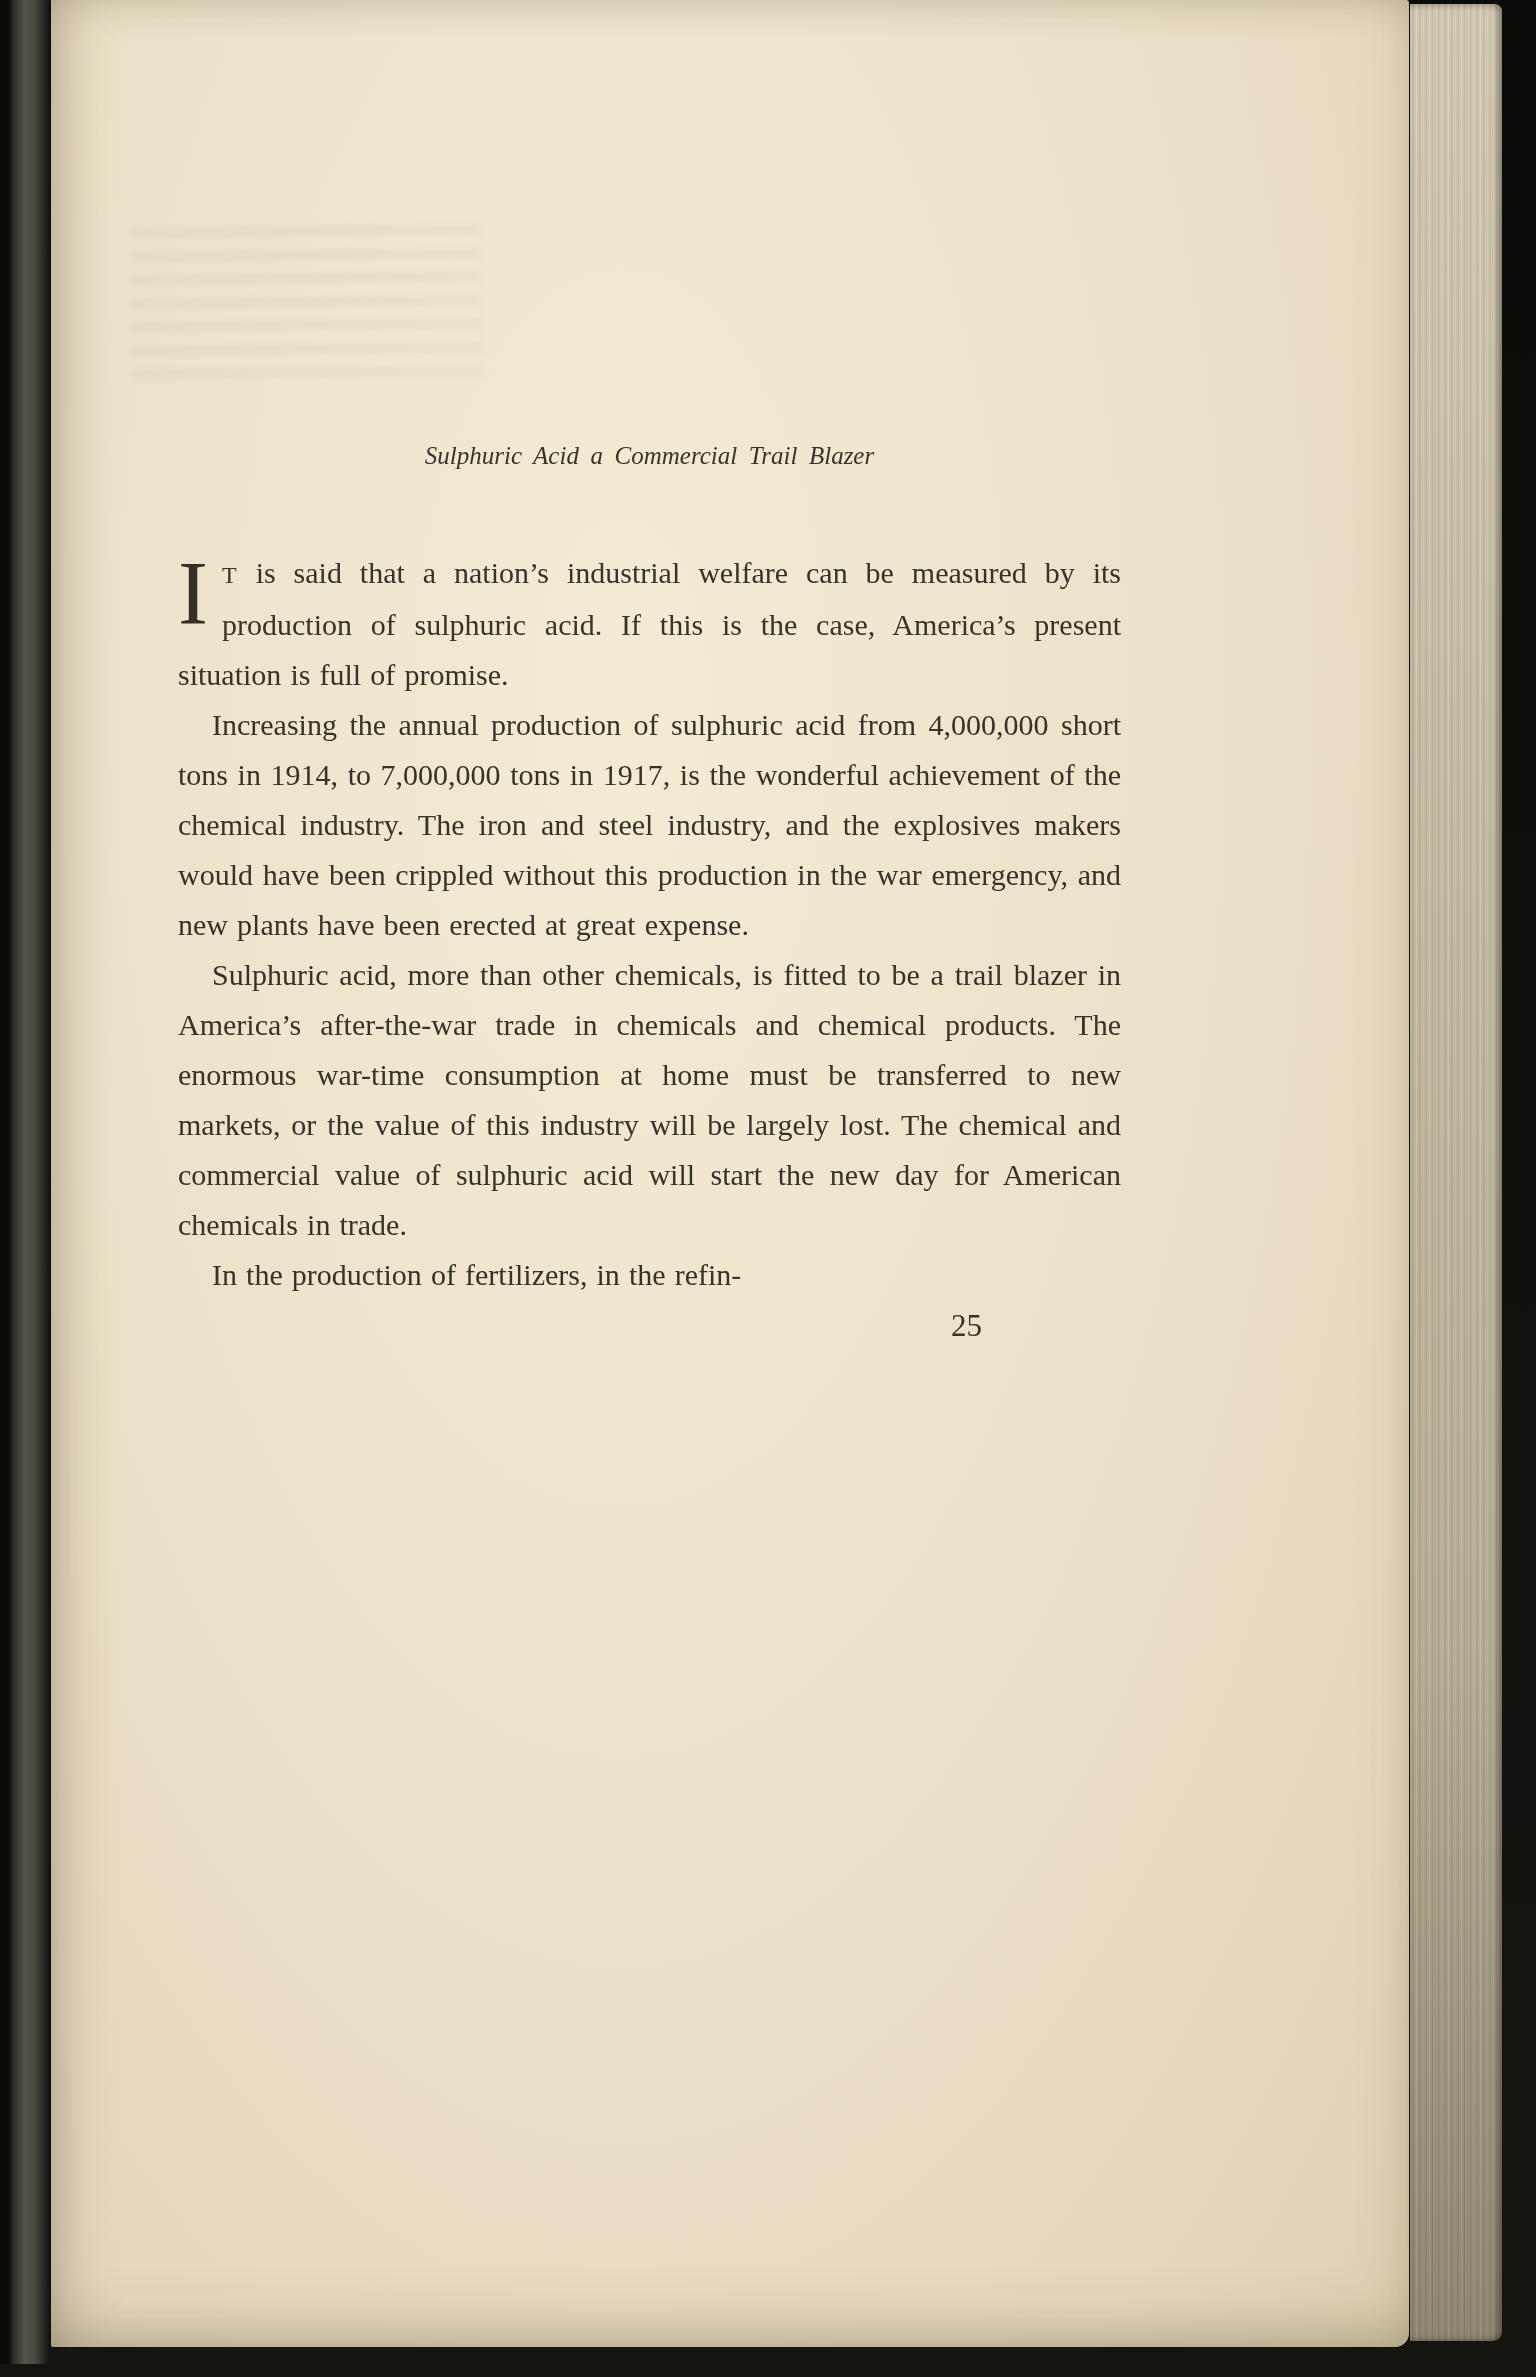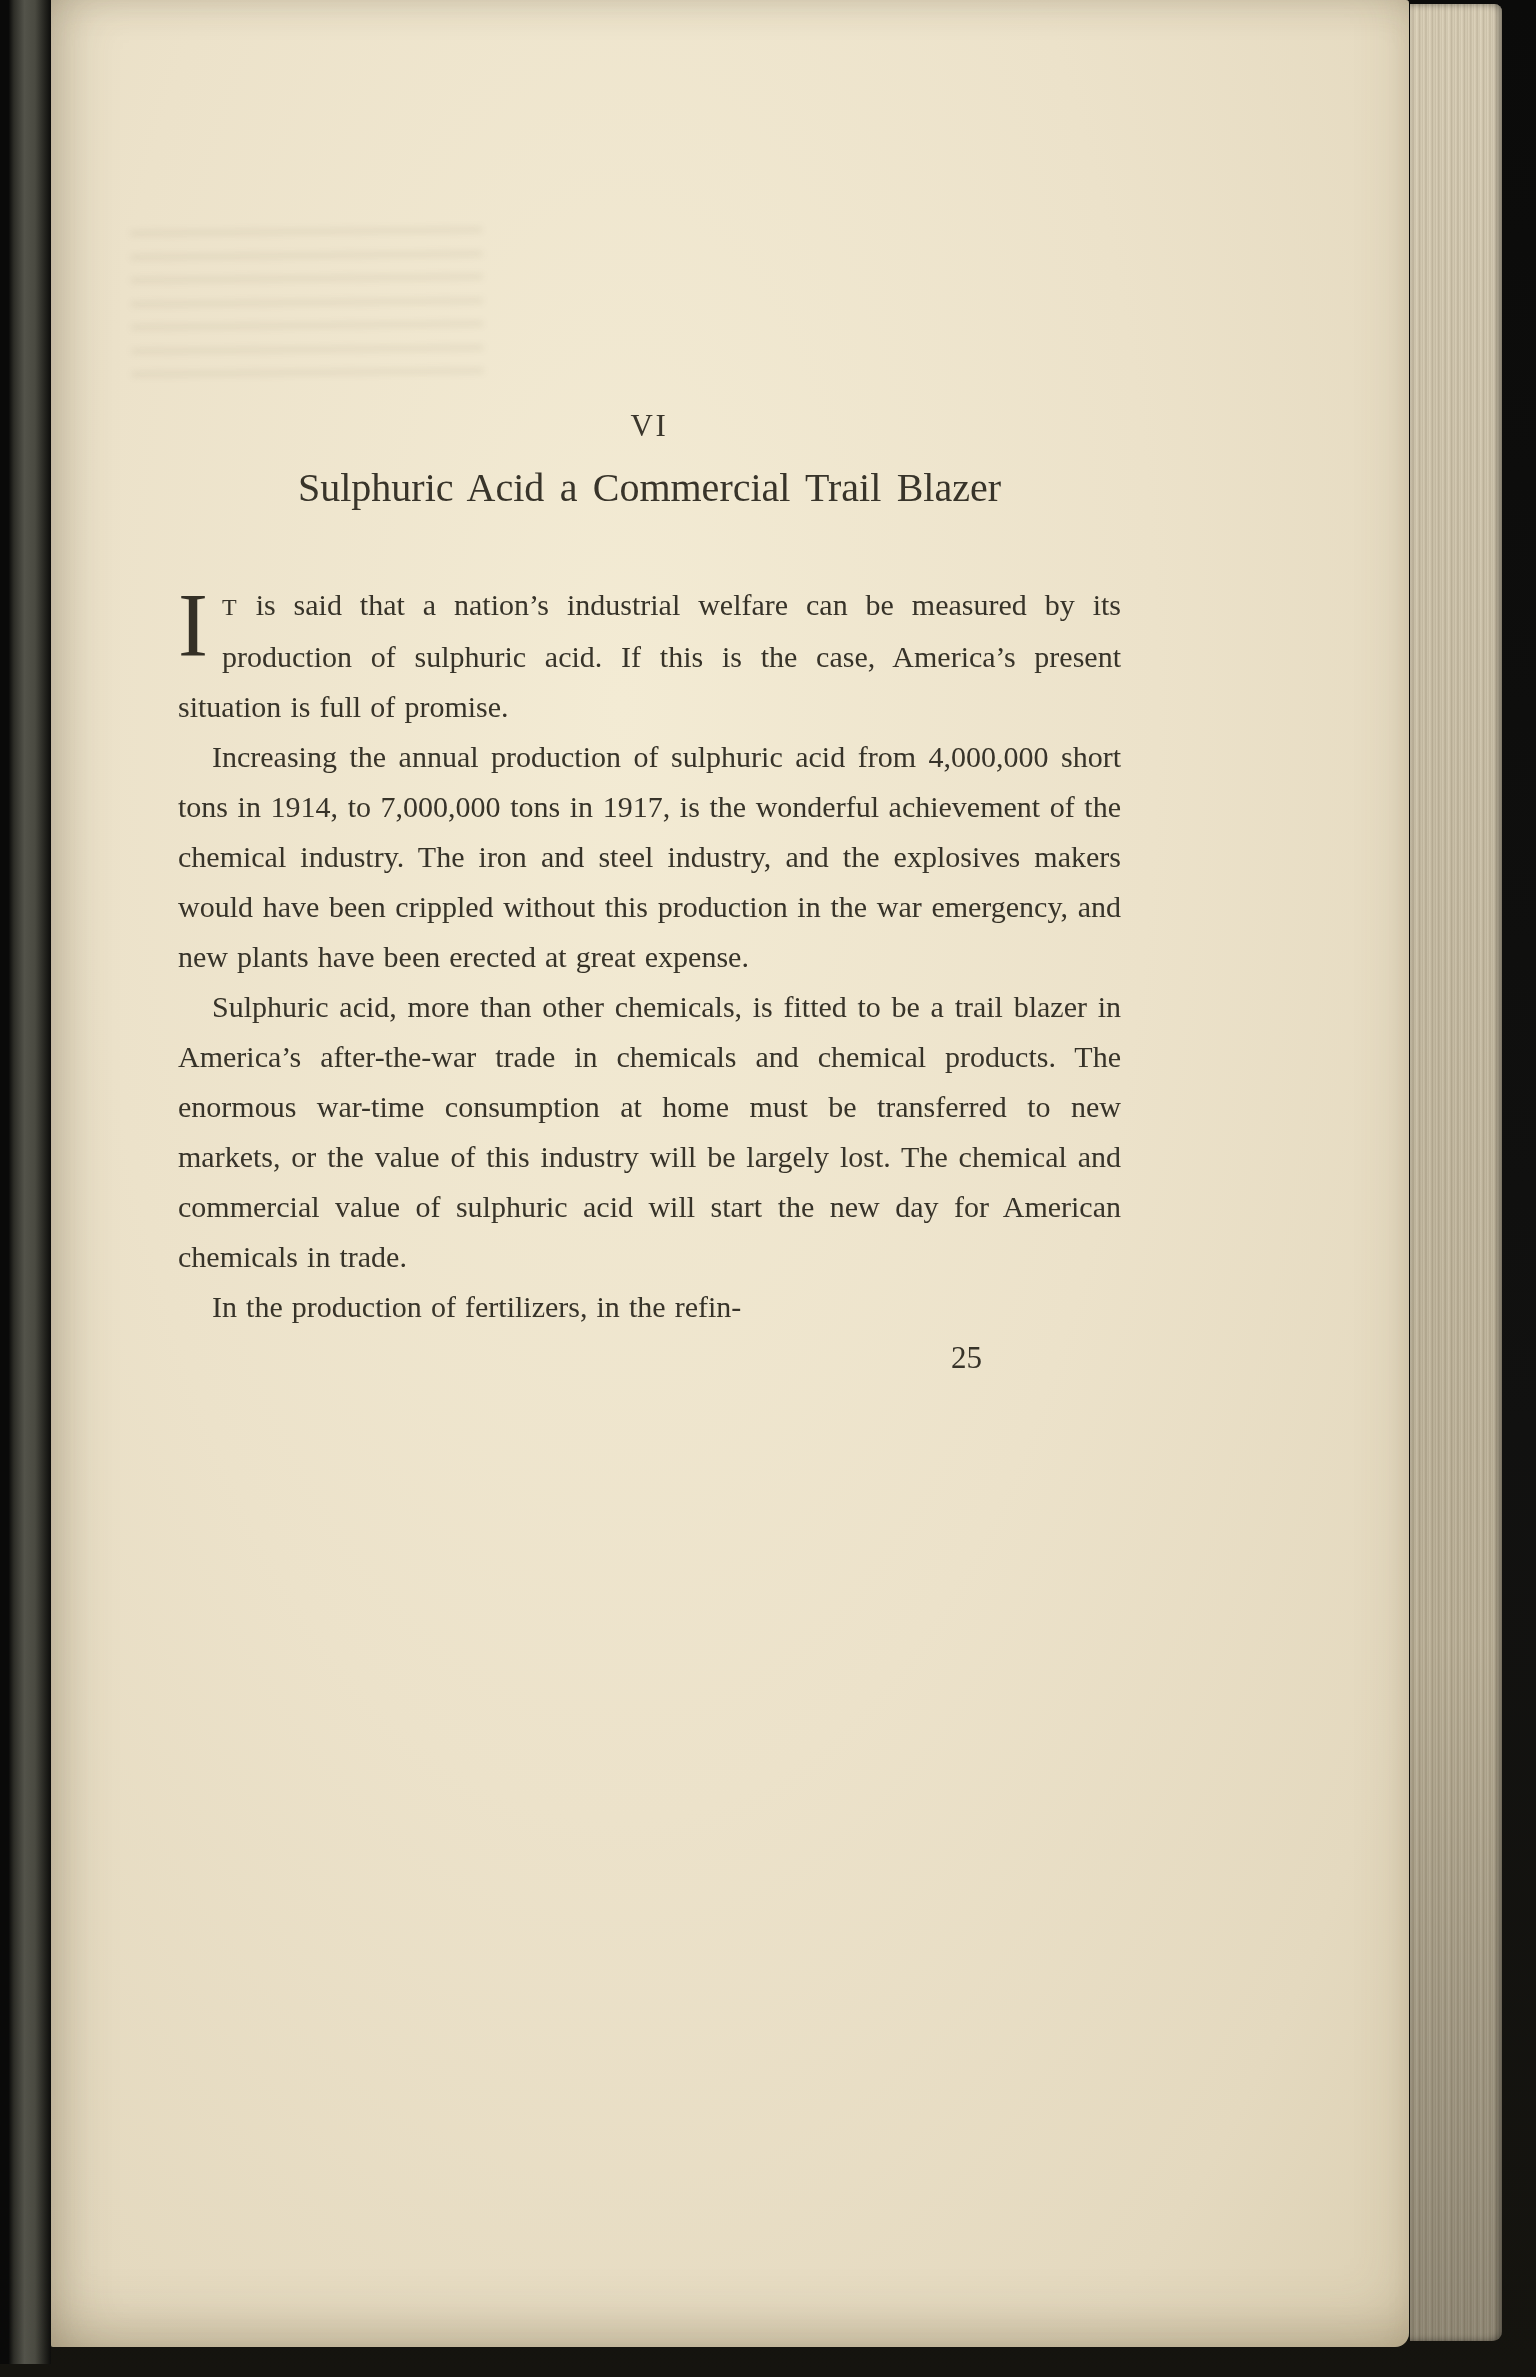--- a/index.html
+++ b/index.html
@@ -87,21 +87,22 @@
   }
   .chapter-number {
     text-align: center;
     font-size: 31px;
     letter-spacing: 2.7px;
     line-height: 32px;
     color: #3a362c;
   }
   .chapter-title {
     text-align: center;
-    font-size: 40px;
+    font-style: italic;
+    font-size: 25px;
     line-height: 37px;
     margin-top: 27px;
     word-spacing: 5.3px;
     color: #38342a;
   }
   p.para {
     margin: 0;
     word-spacing: 1.6px;
   }
   p.para.first { margin-top: 74px; }
@@ -133,21 +134,20 @@
 <body>
 
 <div class="scene">
   <div class="backdrop"></div>
   <div class="binding"></div>
 
   <div class="page">
     <div class="show-through"></div>
 
     <div class="content">
-      <div class="chapter-number">VI</div>
 
       <div class="chapter-title">Sulphuric Acid a Commercial Trail Blazer</div>
 
       <p class="para first"><span class="dropcap">I</span><span class="smallcap">T</span><span> is said that a nation’s industrial welfare can be measured by its production of sulphuric acid. If this is the case, America’s present situation is full of promise.</span></p>
 
       <p class="para indent">Increasing the annual production of sulphuric acid from 4,000,000 short tons in 1914, to 7,000,000 tons in 1917, is the wonderful achievement of the chemical industry. The iron and steel industry, and the explosives makers would have been crippled without this production in the war emergency, and new plants have been erected at great expense.</p>
 
 
       <p class="para indent">Sulphuric acid, more than other chemicals, is fitted to be a trail blazer in America’s after-the-war trade in chemicals and chemical products. The enormous war-time consumption at home must be transferred to new markets, or the value of this industry will be largely lost. The chemical and commercial value of sulphuric acid will start the new day for American chemicals in trade.</p>
 

